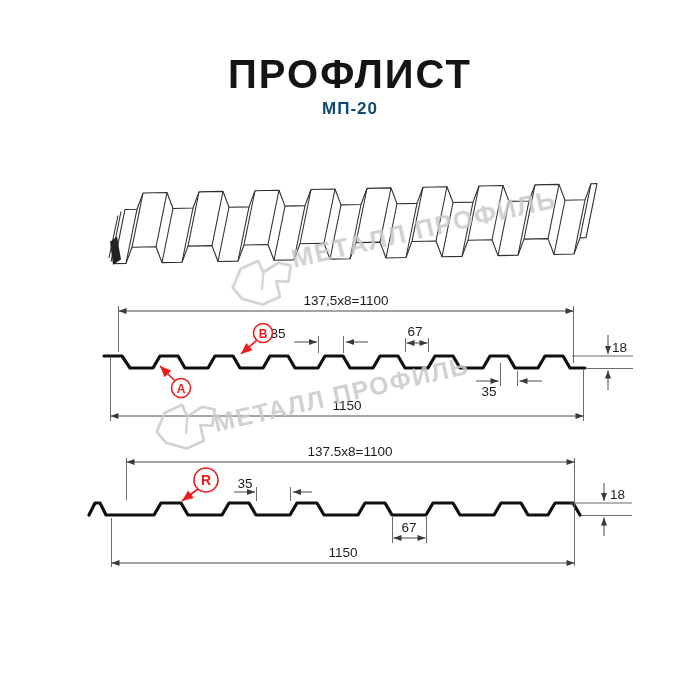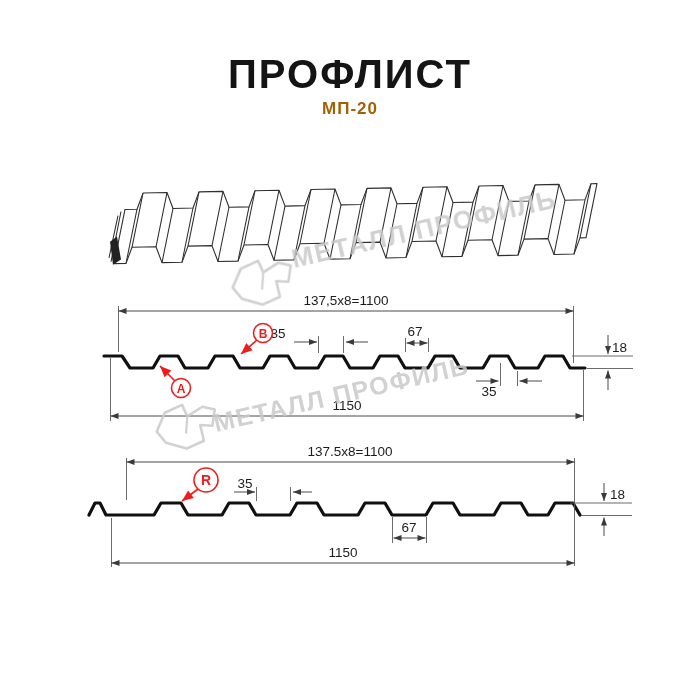--- a/index.html
+++ b/index.html
@@ -1,21 +1,21 @@
 <!DOCTYPE html>
 <html><head>
 <meta charset="utf-8">
 <style>
   html,body{margin:0;padding:0;background:#ffffff;}
   #page{position:relative;width:700px;height:596px;background:#ffffff;overflow:hidden;
         font-family:"Liberation Sans",sans-serif;}
   .title{position:absolute;left:0;top:52px;width:700px;text-align:center;
          font-size:40px;font-weight:bold;letter-spacing:2px;color:#141414;}
   .subtitle{position:absolute;left:0;top:99px;width:700px;text-align:center;
-         font-size:17px;font-weight:bold;letter-spacing:1px;color:#a16207;}
+         font-size:17px;font-weight:bold;letter-spacing:1px;color:#0c4a6e;}
   .caption{position:absolute;left:0;top:624px;width:700px;text-align:center;
          font-size:16.5px;font-weight:bold;letter-spacing:.8px;color:#2b2b2b;}
   svg{position:absolute;left:0;top:0;}
   .dim{font-size:13.5px;fill:#1c1c1c;}
   .mk {font-size:12px;font-weight:bold;fill:#ee1d1d;}
   .mkR{font-size:14px;font-weight:bold;fill:#ee1d1d;}
   .wmtext{font-size:26px;font-weight:bold;letter-spacing:1.5px;fill:#c9c9c9;}
   .wmtext2{font-size:25px;font-weight:bold;letter-spacing:1.5px;fill:#c9c9c9;}
   .thin{stroke:#4a4a4a;stroke-width:1;fill:none;}
   .tick{stroke:#5a5a5a;stroke-width:0.9;fill:none;}

